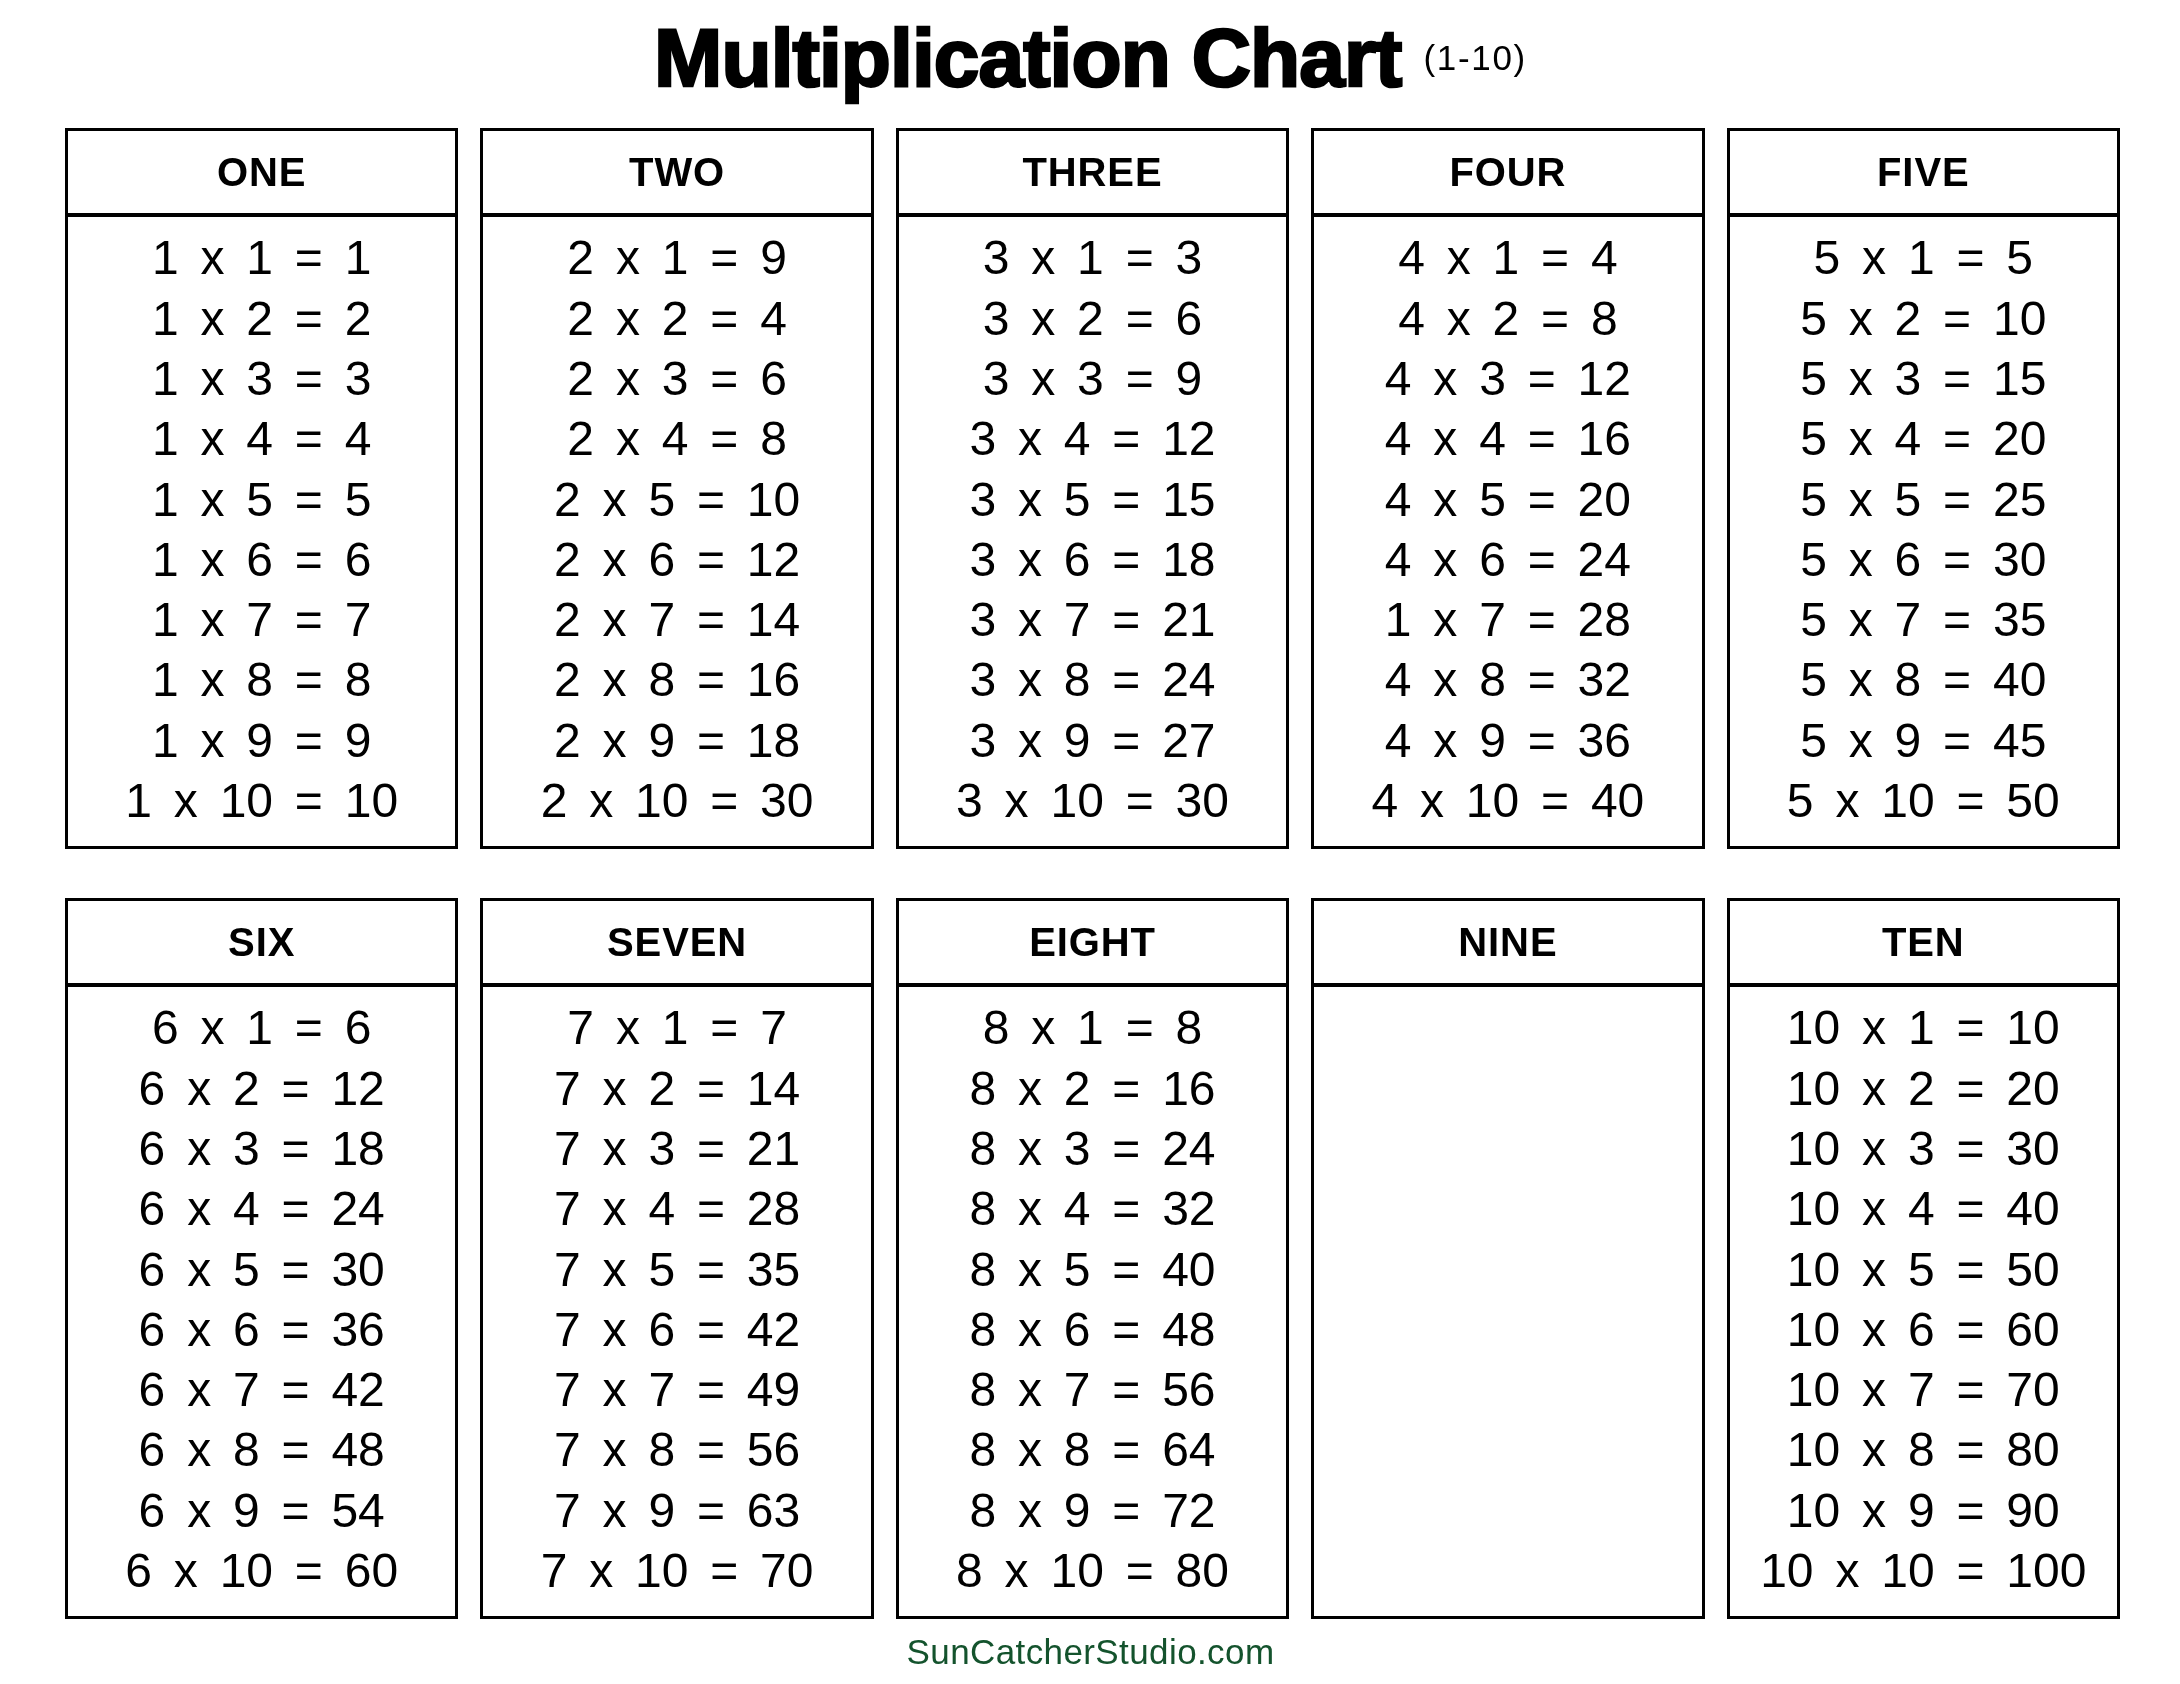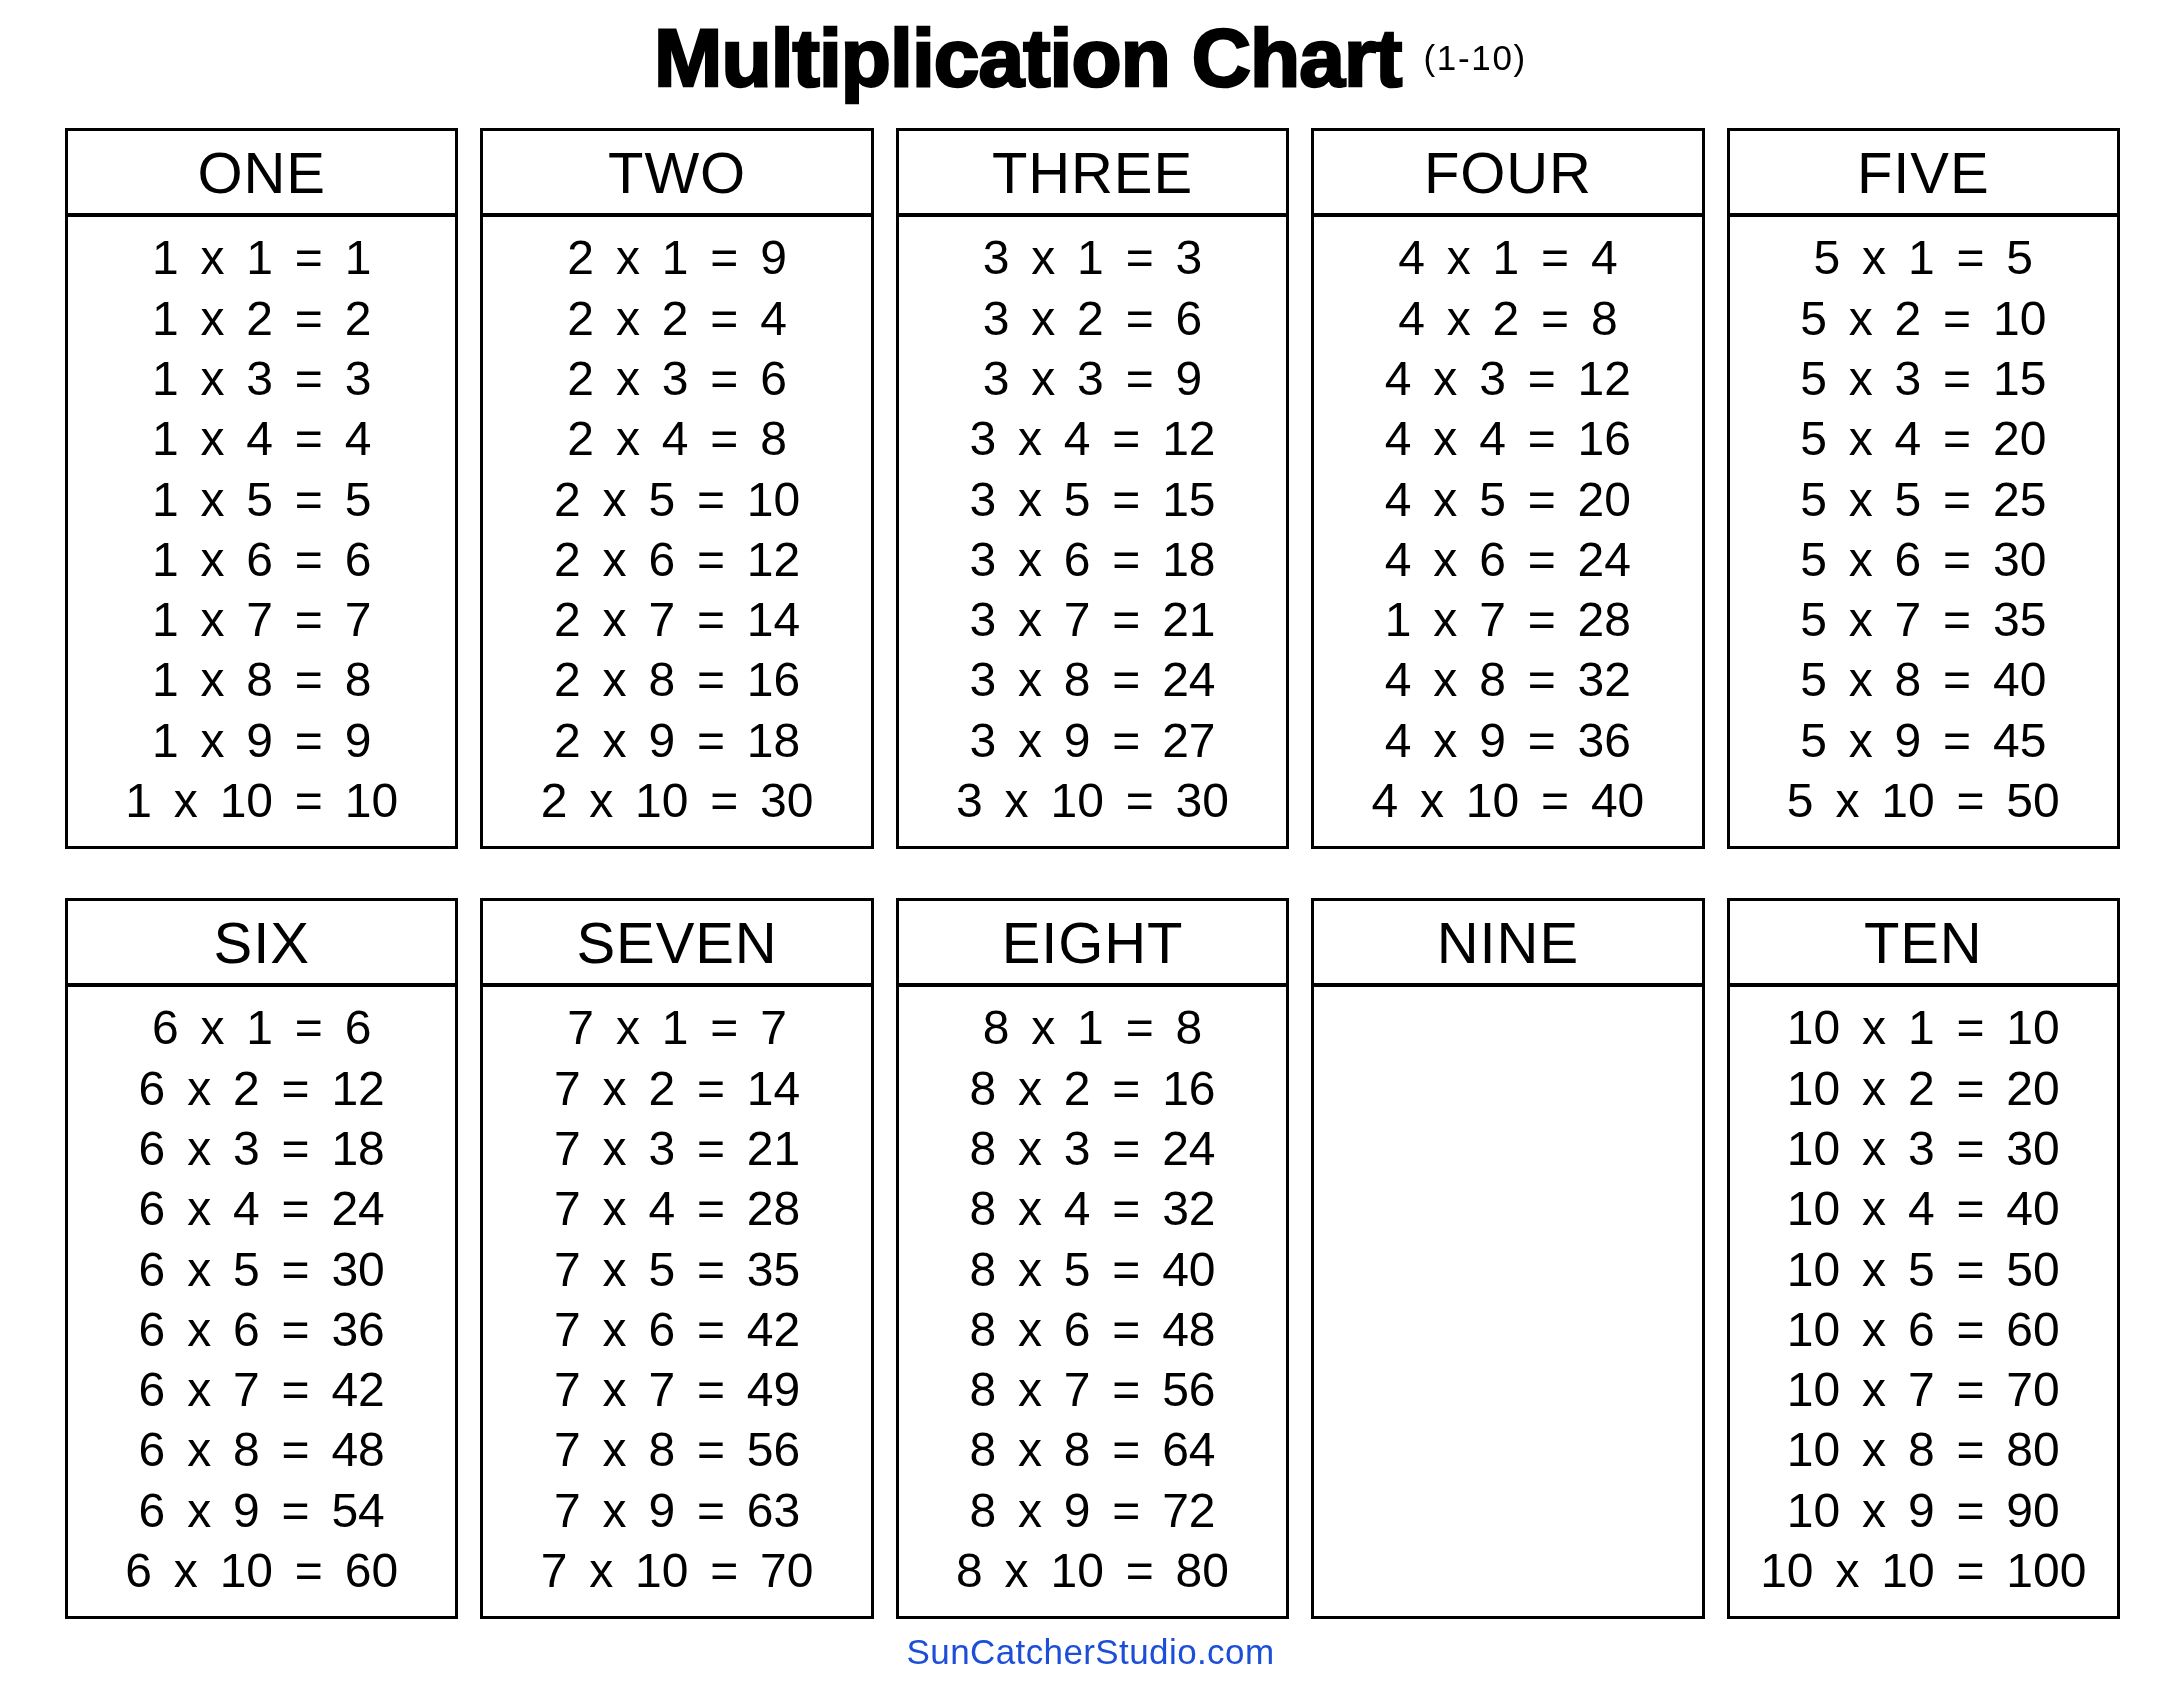--- a/index.html
+++ b/index.html
@@ -59,22 +59,22 @@
   }
   .card-header {
     height: 82px;
     flex: 0 0 82px;
     border-bottom: 4.3px solid #000000;
     display: flex;
     align-items: center;
     justify-content: center;
   }
   .card-title {
-    font-size: 58px;
-    font-weight: normal;
+    font-size: 40px;
+    font-weight: bold;
     letter-spacing: 0.9px;
   }
   .card-body {
     flex: 1 1 auto;
     display: flex;
     flex-direction: column;
     justify-content: space-evenly;
     align-items: center;
     padding: 5.1px 0 8.5px 0;
   }
@@ -84,21 +84,21 @@
     word-spacing: 8.5px;
     white-space: nowrap;
   }
   .credit {
     position: absolute;
     top: 1632px;
     left: 0;
     width: 100%;
     text-align: center;
     font-size: 35px;
-    color: #1d4ed8;
+    color: #14532d;
     letter-spacing: 0.4px;
   }
 </style>
 </head>
 <body>
 
 <div class="page">
 
   <div class="title-row">
     <span class="title-main">Multiplication Chart</span>

